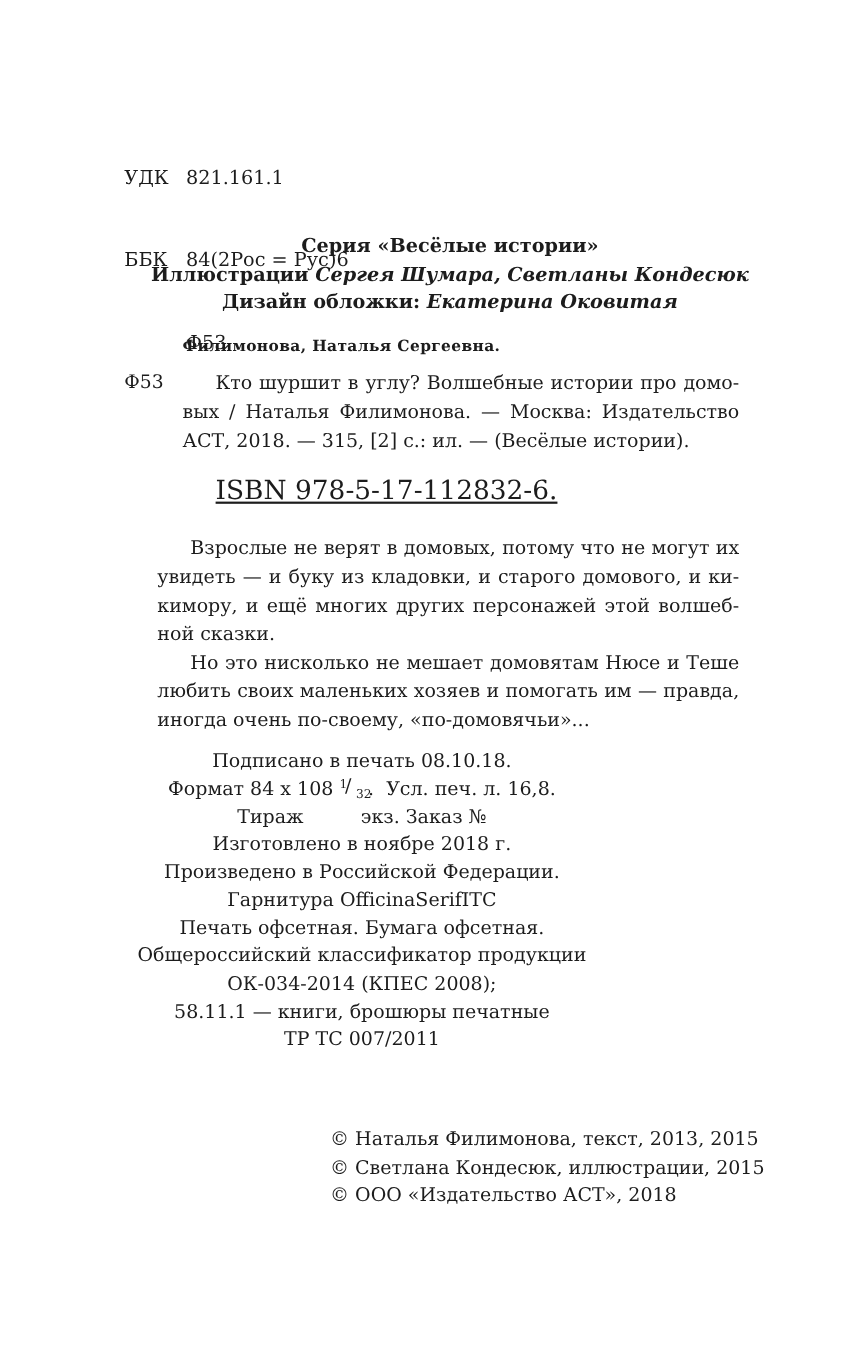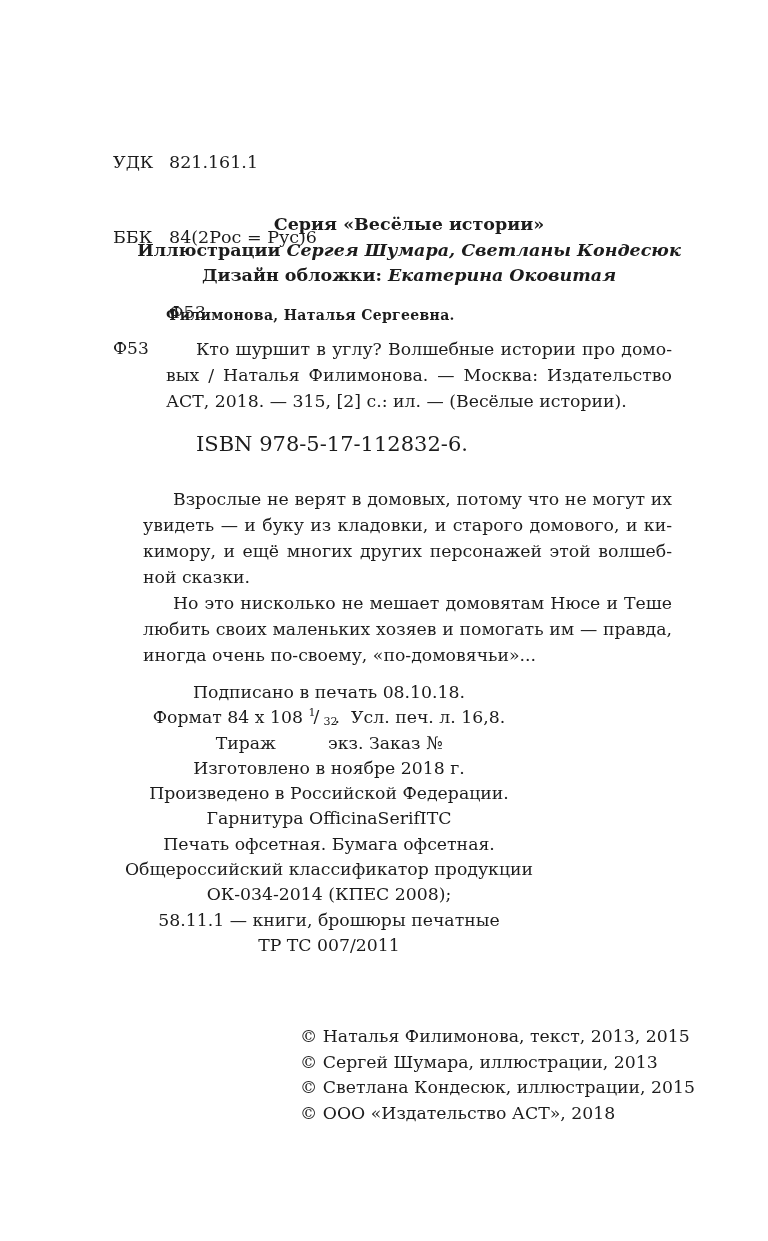--- a/index.html
+++ b/index.html
@@ -93,22 +93,23 @@
     line-height: 26px;
     text-align: justify;
     text-indent: 30px;
     text-justify: inter-word;
     hyphens: manual;
   }
   .bib-isbn {
     position: absolute;
     left: 196px;
     top: 432px;
-    font-size: 21px;
+    font-size: 24px;
     white-space: nowrap;
+    text-decoration: underline;
   }
 
   
   .annotation {
     position: absolute;
     left: 143px;
     top: 486px;
     width: 529px;
     font-size: 17.3px;
     line-height: 26px;
@@ -217,18 +218,17 @@
     <span class="line">Гарнитура OfficinaSerifITC</span>
     <span class="line">Печать офсетная. Бумага офсетная.</span>
     <span class="line">Общероссийский классификатор продукции</span>
     <span class="line">ОК-034-2014 (КПЕС 2008);</span>
     <span class="line">58.11.1 — книги, брошюры печатные</span>
     <span class="line">ТР ТС 007/2011</span>
   </div>
 
   <div class="copyright">
     <span class="line">© Наталья Филимонова, текст, 2013, 2015</span>
-    <span class="line">© Сергей Шумара, иллюстрации, 2013</span>
     <span class="line">© Светлана Кондесюк, иллюстрации, 2015</span>
     <span class="line">© ООО «Издательство АСТ», 2018</span>
   </div>
 
 </div>
 
 </body></html>

